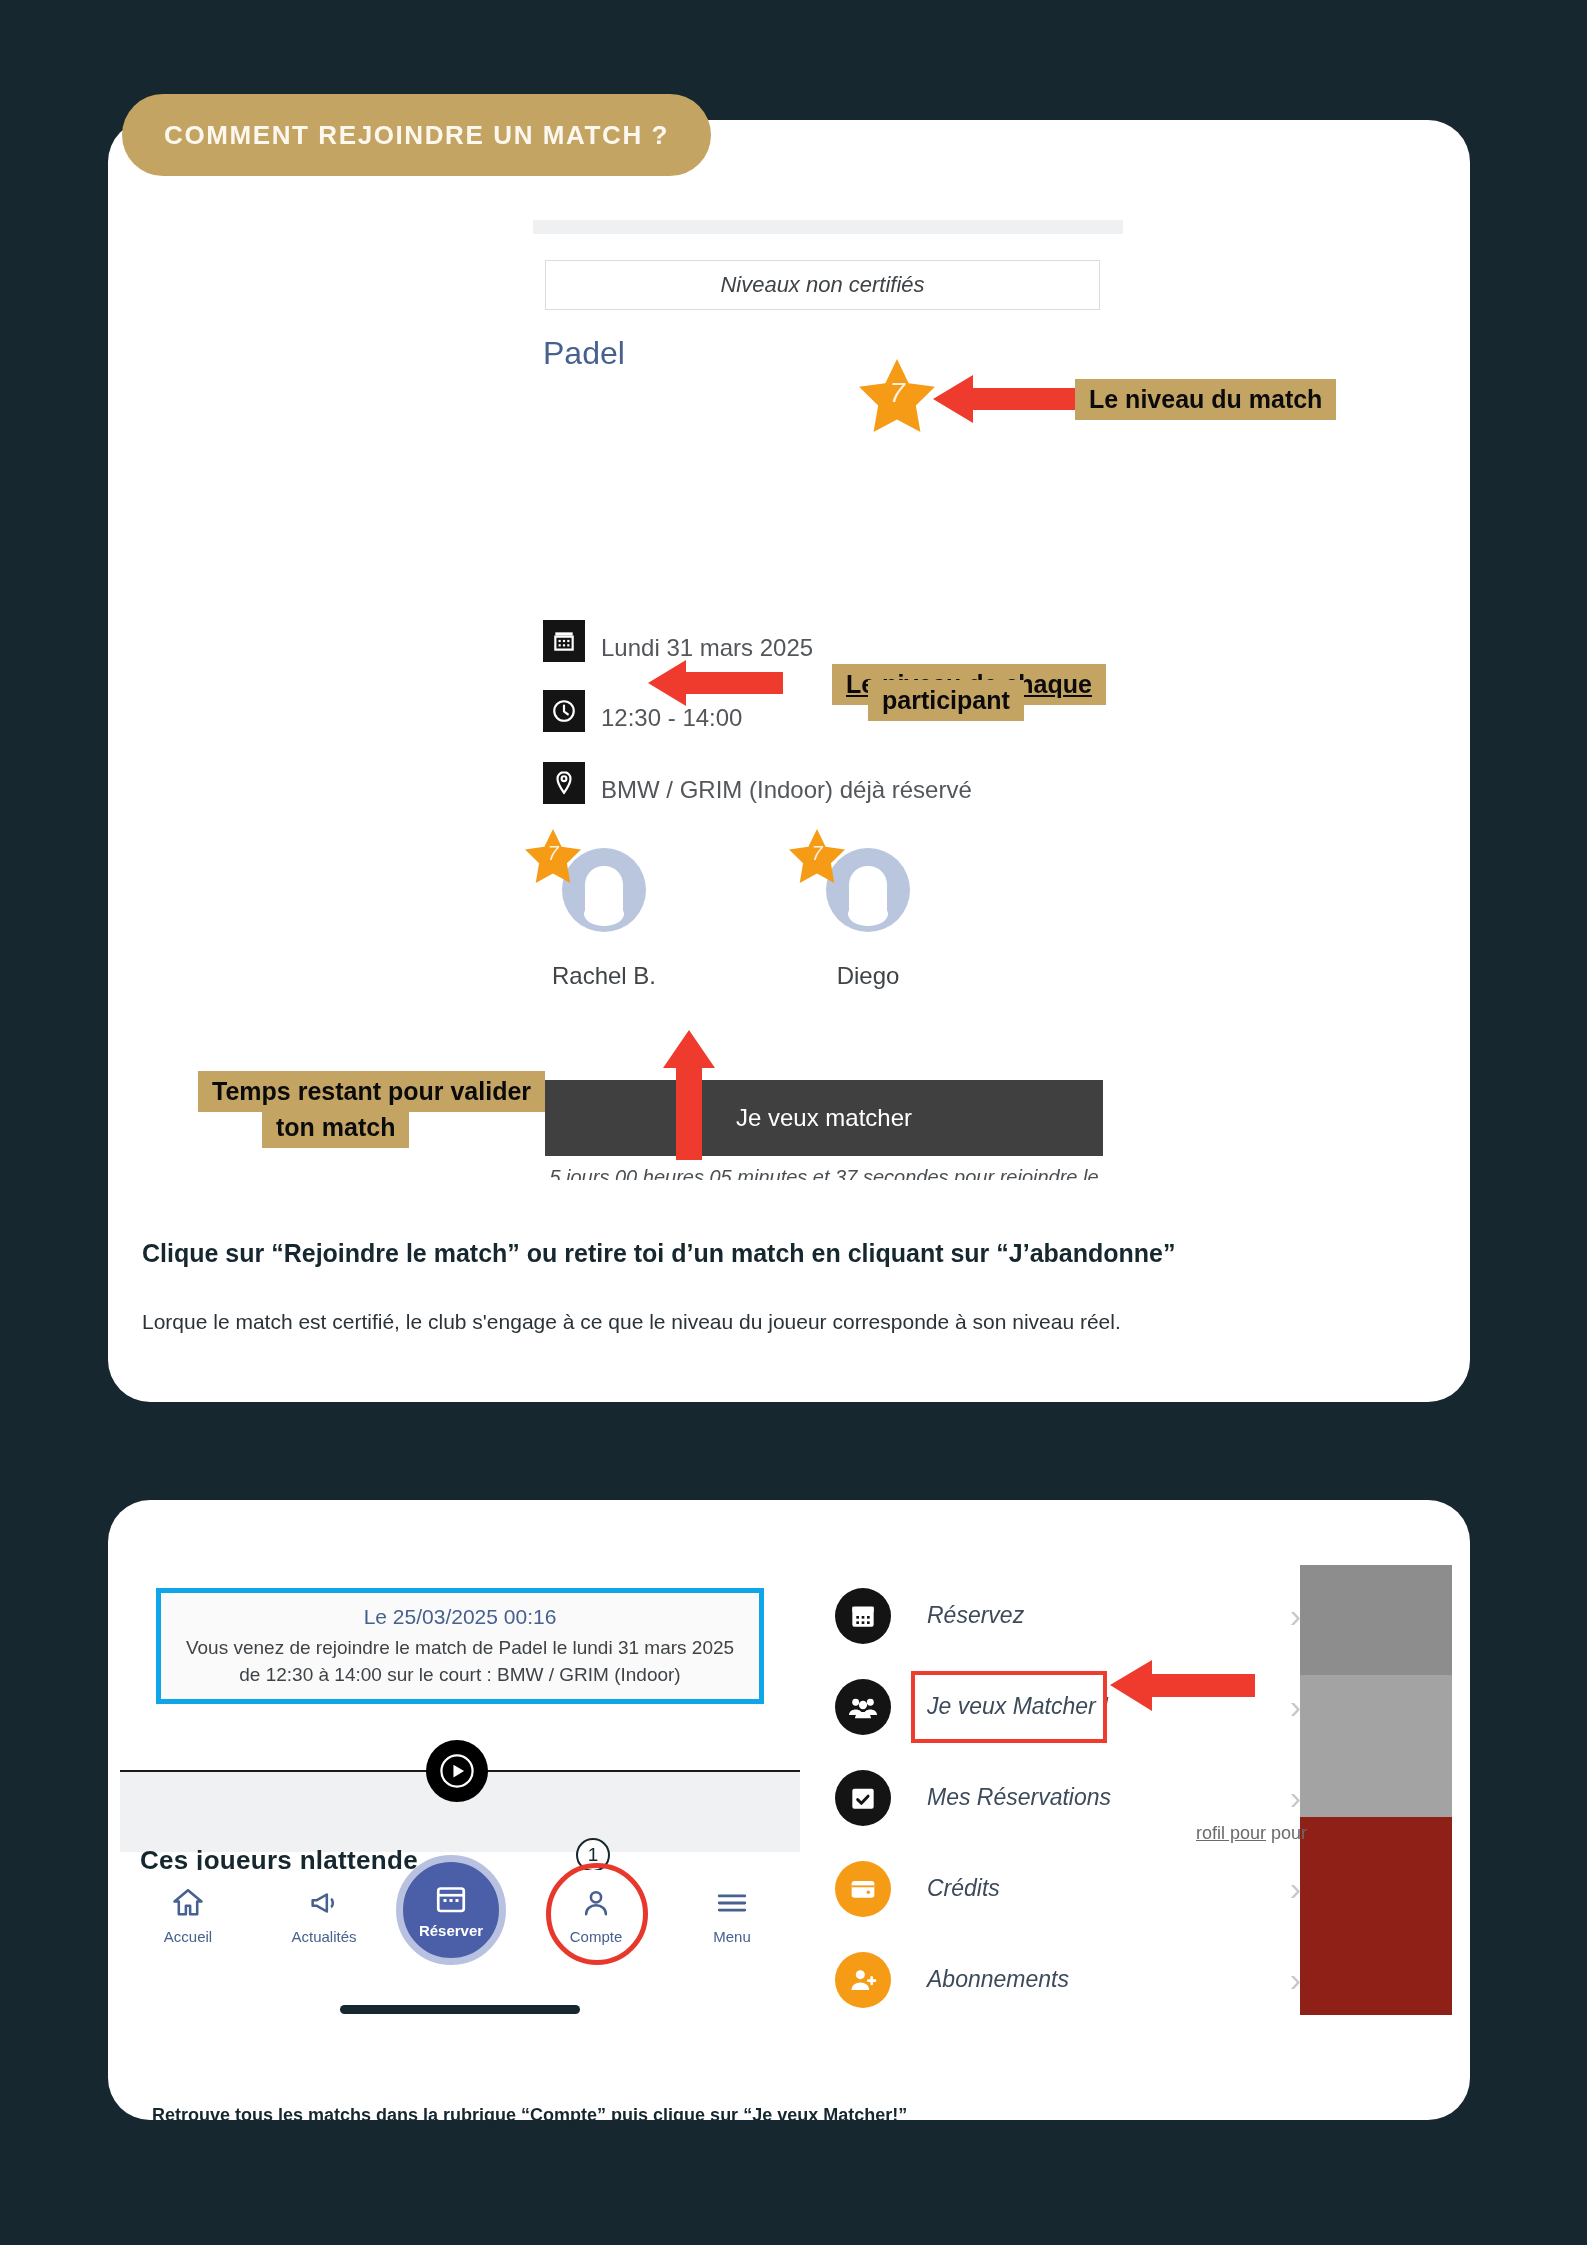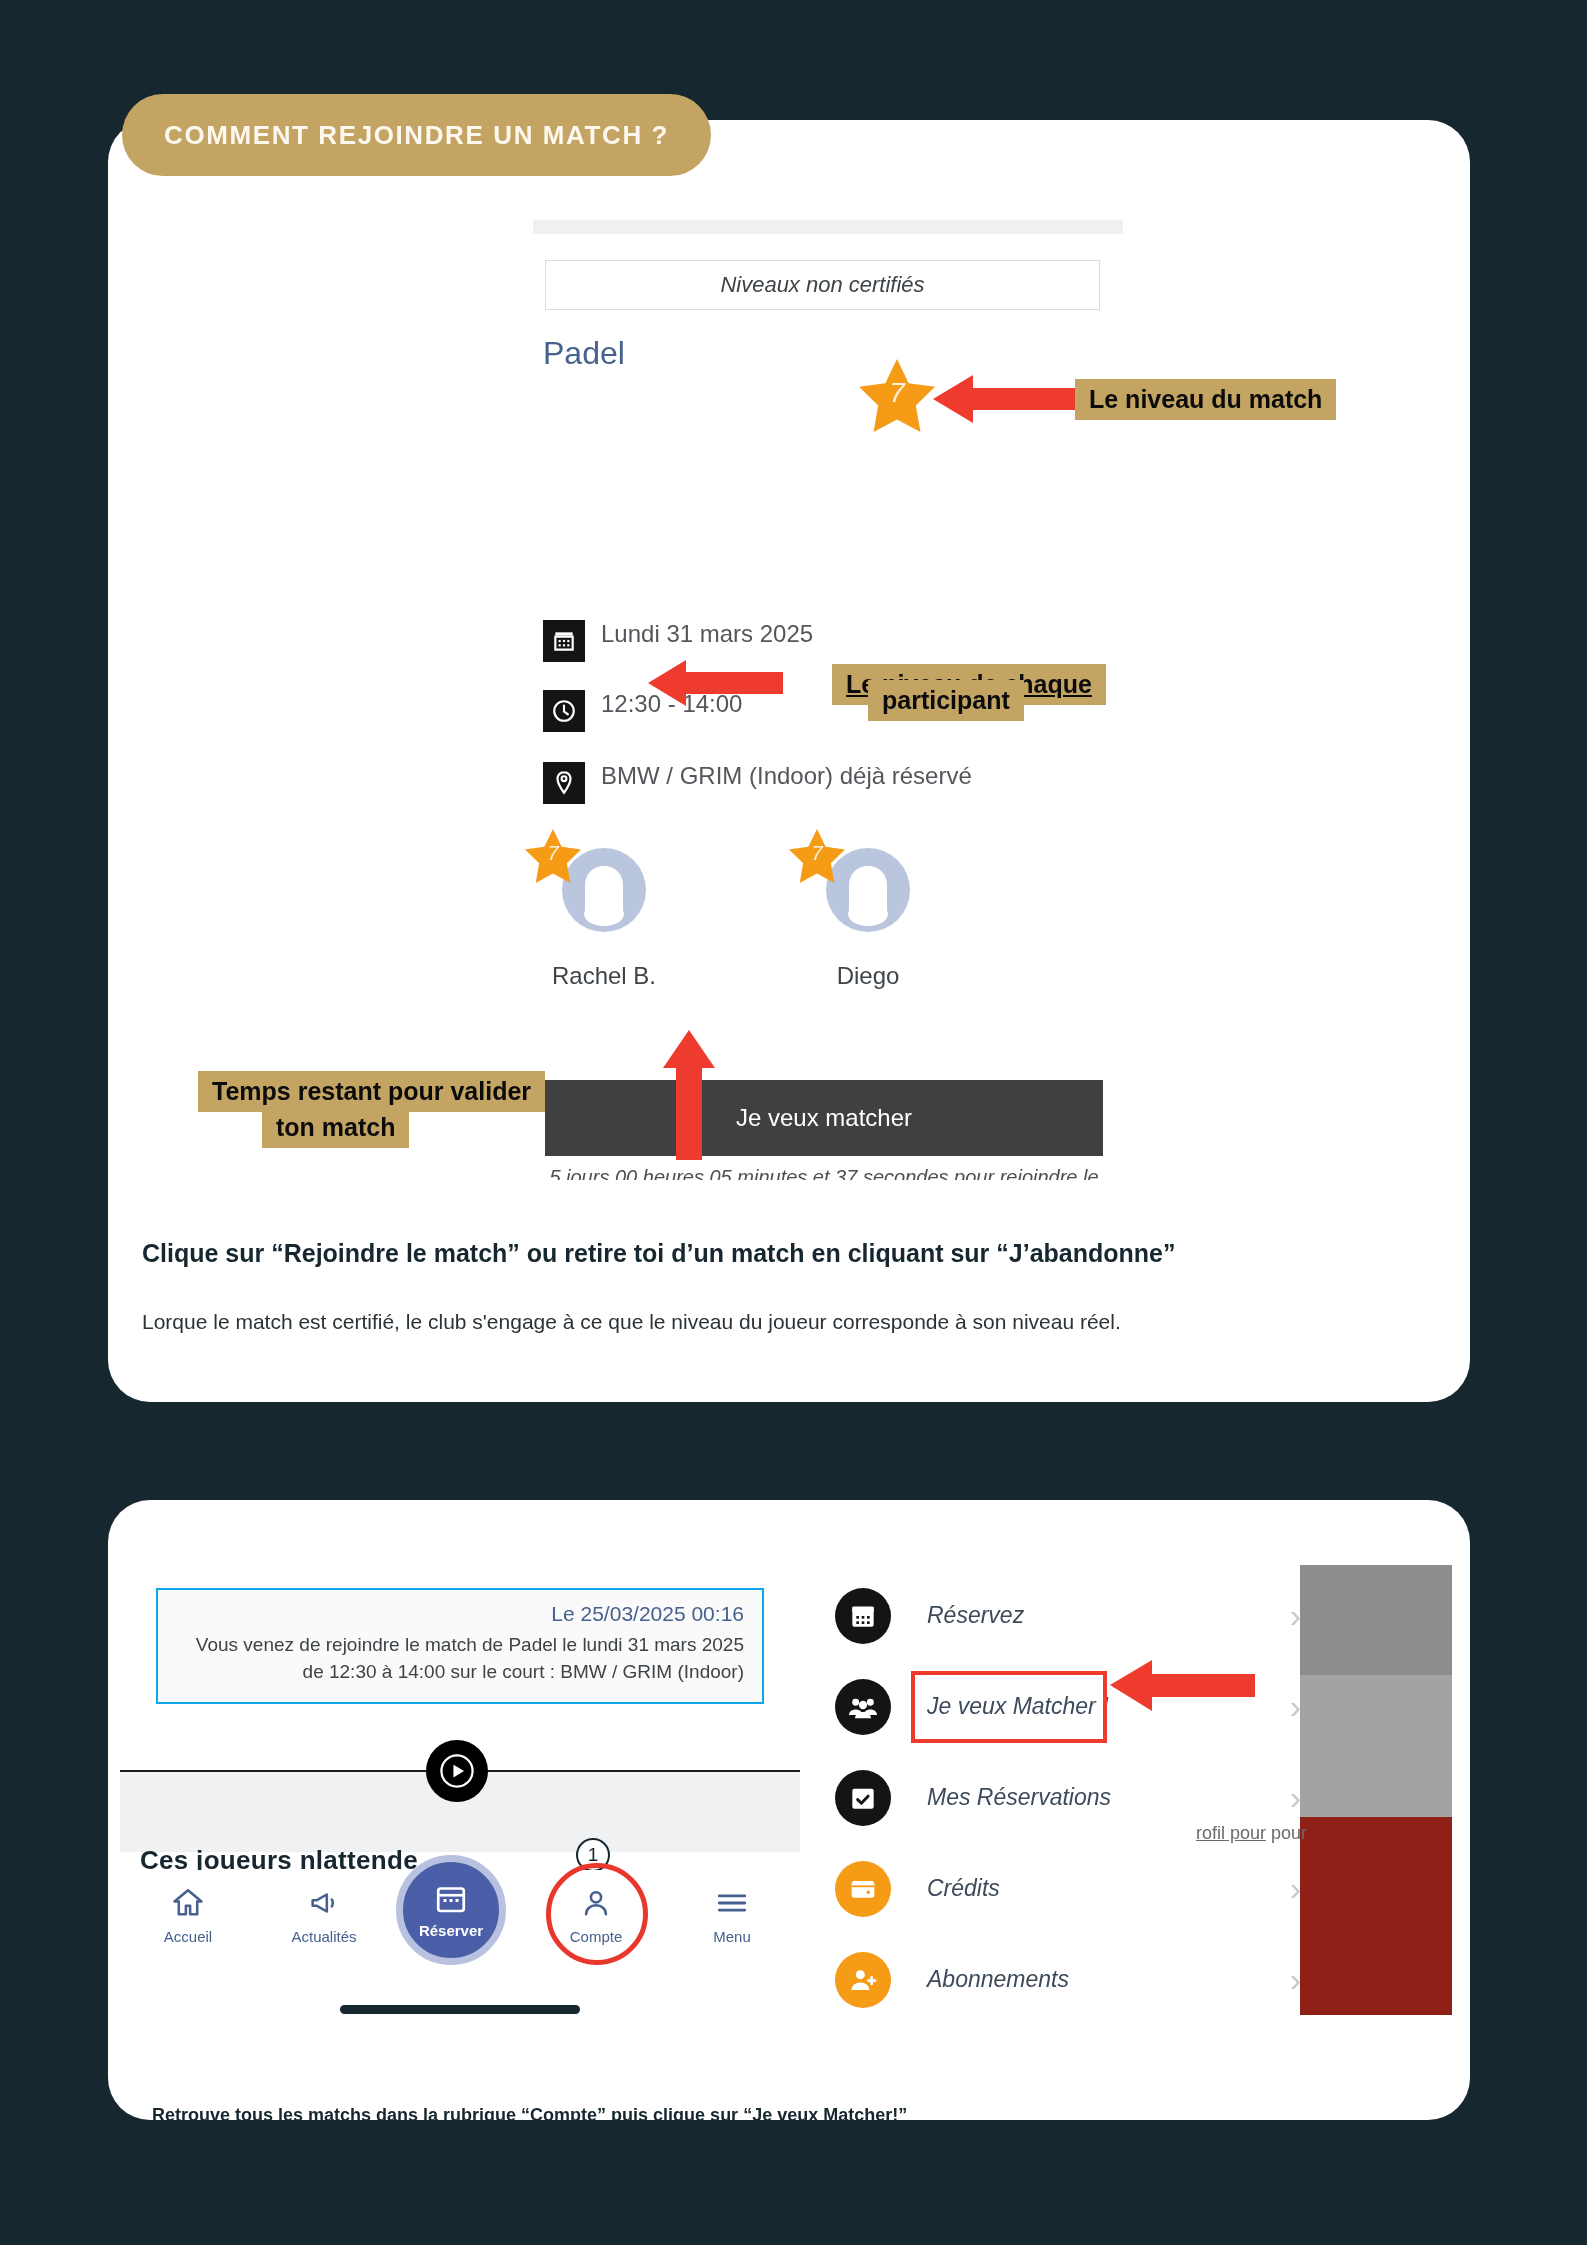--- a/index.html
+++ b/index.html
@@ -60,21 +60,21 @@
   .level-select span {
     font-style: italic; font-size: 22px; color: #3e4347;
   }
   .sport-title {
     position: absolute; left: 423px; top: 145px;
     font-size: 32px; color: #46618e; font-weight: 400;
   }
 
   .detail-row {
     position: absolute; left: 423px;
-    display: flex; align-items: flex-start; gap: 16px;
+    display: flex; align-items: flex-end; gap: 16px;
   }
   #row-date { top: 430px; }
   #row-time { top: 500px; }
   #row-place { top: 572px; }
   .sq-icon {
     width: 42px; height: 42px; background: #141414;
     display: flex; align-items: center; justify-content: center;
     flex: 0 0 auto;
   }
   .sq-icon svg { width: 26px; height: 26px; fill: #ffffff; }
@@ -139,22 +139,22 @@
   #para-bold { top: 1235px; width: 1290px; }
   #para-norm { top: 1305px; width: 1250px; }
 
   
   .shot2-left {
     position: absolute; left: 120px; top: 1560px;
     width: 680px; height: 410px; background: #ffffff; overflow: hidden;
   }
   .notif-box {
     position: absolute; left: 36px; top: 28px; width: 608px; height: 116px;
-    border: 2px solid #0ea5e9; background: #fafafa;
-    padding: 12px 18px; text-align: right;
+    border: 5px solid #0ea5e9; background: #fafafa;
+    padding: 12px 18px; text-align: center;
   }
   .notif-date { font-size: 21px; color: #46618e; margin-bottom: 6px; }
   .notif-body { font-size: 19px; color: #3e4347; line-height: 1.42; }
   .divider-line {
     position: absolute; left: 0px; top: 210px; width: 680px; height: 2px; background: #1a1a1a;
   }
   .play-circle {
     position: absolute; left: 306px; top: 180px; width: 62px; height: 62px;
     border-radius: 50%; background: #000; display: flex; align-items: center; justify-content: center;
   }

